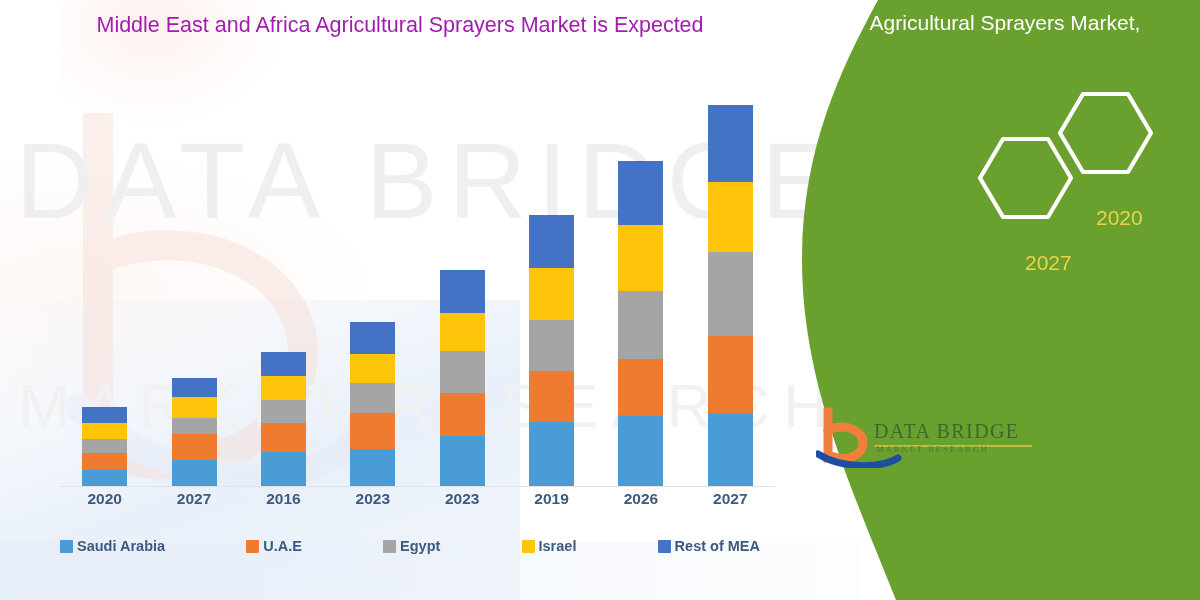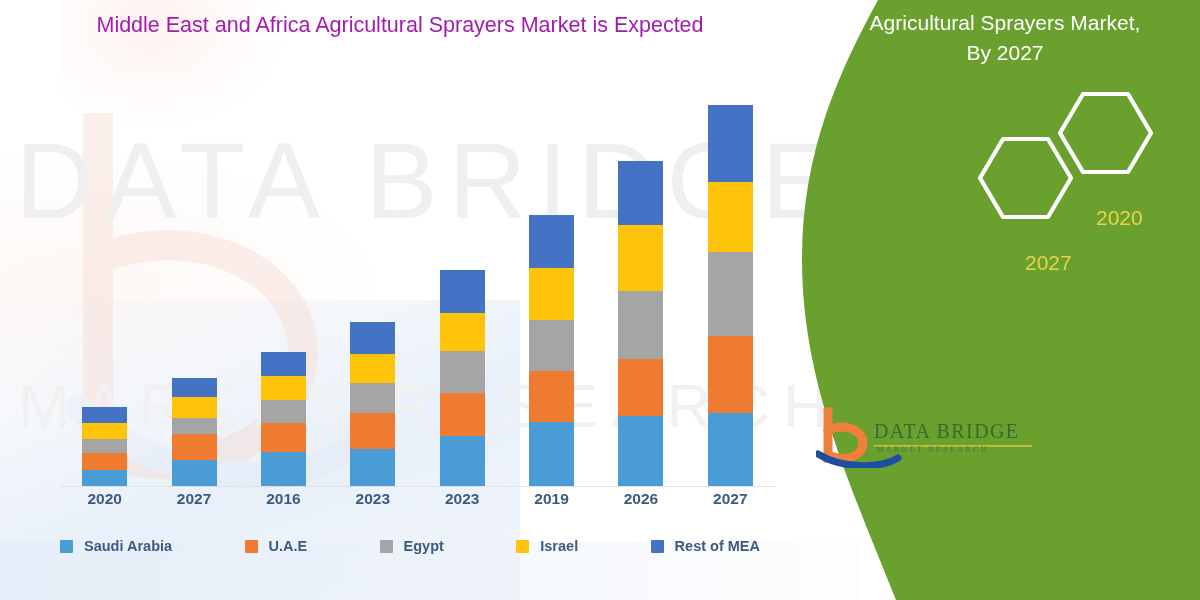--- a/index.html
+++ b/index.html
@@ -146,21 +146,21 @@
     width:720px;
     display:flex;
     align-items:center;
     justify-content:space-between;
     padding-right:20px;
     z-index:6;
   }
   .legend-item {
     display:flex;
     align-items:center;
-    gap:11px;
+    gap:4px;
     white-space:nowrap;
   }
   .legend-swatch {
     width:13px; height:13px;
     border-radius:1px;
     flex:0 0 auto;
   }
   .legend-label {
     font-size:14.5px;
     font-weight:700;
@@ -382,21 +382,20 @@
     </div>
 
   <div id="green-panel">
     <svg class="green-svg" viewBox="0 0 400 600" preserveAspectRatio="none" aria-hidden="true">
       <path d="M78 0 C40 70, 2 150, 2 260 C2 380, 48 480, 96 600 L400 600 L400 0 Z" fill="#6aa02e"></path>
     </svg>
 
     <div class="green-content">
       <div class="panel-title">
         <div>Agricultural Sprayers Market,</div>
-        <div>By 2027</div>
       </div>
 
       <div class="hex-wrap">
         <svg width="290" height="150" viewBox="0 0 290 150" aria-hidden="true">
           <polygon points="183,6 228,6 251,45 228,84 183,84 160,45" fill="none" stroke="#ffffff" stroke-width="4.2" stroke-linejoin="round"></polygon>
           <polygon points="103,51 148,51 171,90 148,129 103,129 80,90" fill="none" stroke="#ffffff" stroke-width="4.2" stroke-linejoin="round"></polygon>
         </svg>
         <div class="hex-label hex-label-2020">2020</div>
         <div class="hex-label hex-label-2027">2027</div>
       </div>

